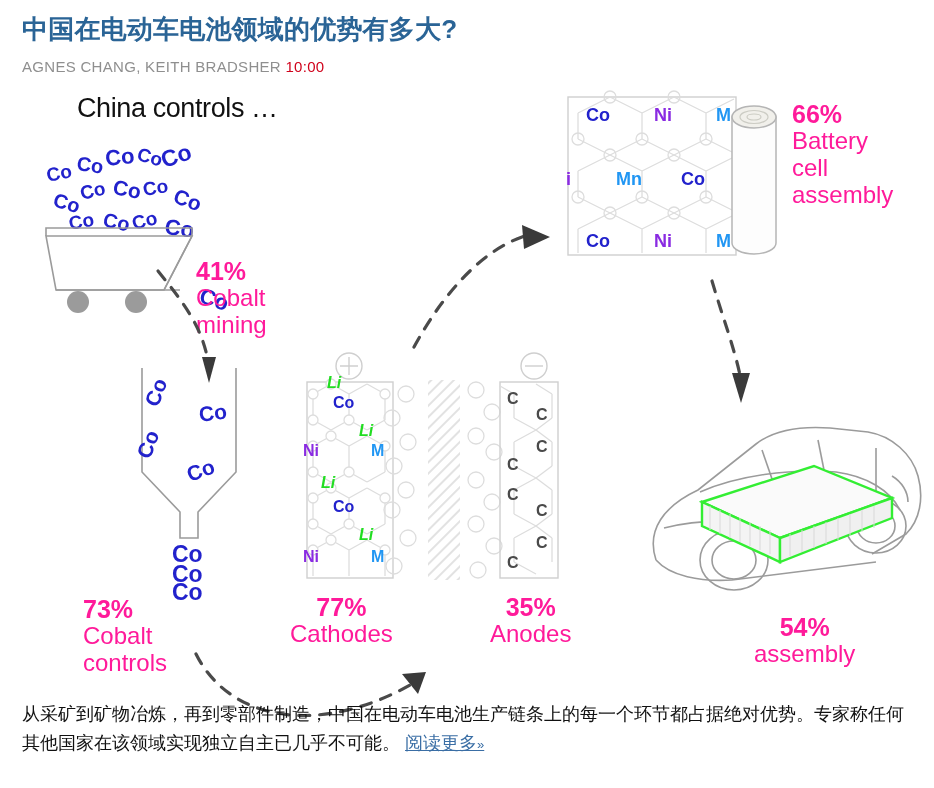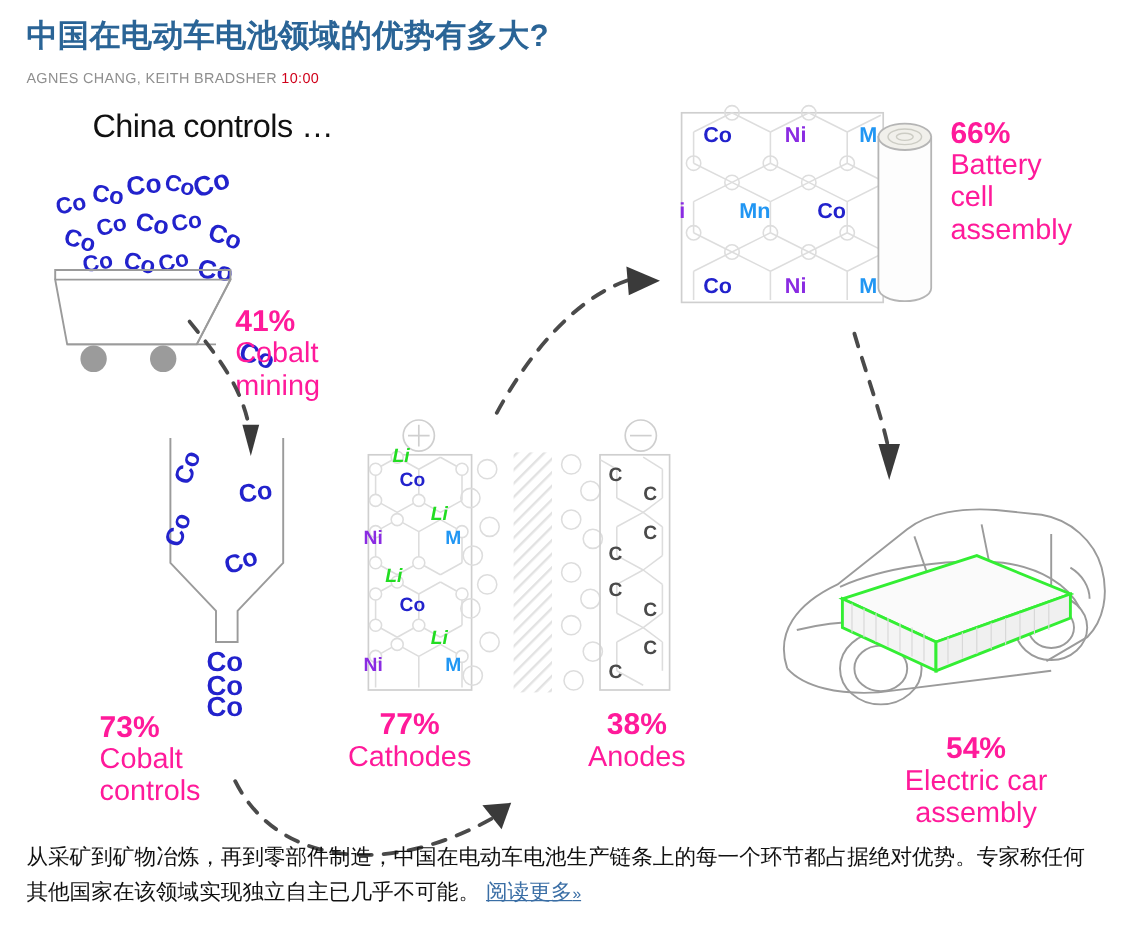--- a/index.html
+++ b/index.html
@@ -11,21 +11,21 @@
   }
   .page { position: relative; width: 934px; height: 744px; background:#fff; }
 
   
   .header { padding: 14px 22px 0 22px; }
   .headline {
     font-size: 26px; font-weight: bold; color: #2a6496;
     letter-spacing: .2px; line-height: 1.2;
   }
   .byline {
-    margin-top: 13px; font-size: 12px; color: #8f8f8f;
+    margin-top: 13px; font-size: 15px; color: #8f8f8f;
     letter-spacing: .3px;
   }
   .byline .time { color: #d0021b; }
 
   
   .graphic { position: relative; width: 934px; height: 570px; background:#fff; }
   .graphic > * { position: absolute; }
 
   .gtitle {
     left: 46px; top: 18px;
@@ -241,21 +241,21 @@
         <text x="9" y="188">C</text>
       </g>
     </svg>
 
     <div class="label" style="left:290px; top:518px; text-align:center;">
       <span class="pct">77%</span>
       <span class="txt">Cathodes</span>
     </div>
 
     <div class="label" style="left:490px; top:518px; text-align:center;">
-      <span class="pct">38%</span>
+      <span class="pct">35%</span>
       <span class="txt">Anodes</span>
     </div>
 
     <svg style="left:190px; top:575px;" width="260" height="100" viewBox="0 0 260 100">
       <path class="dash" d="M6 4 C 40 72, 130 86, 222 34"></path>
       <path class="arrowhead" d="M228 44 L236 22 L212 24 Z"></path>
     </svg>
 
     <svg style="left:400px; top:140px;" width="160" height="140" viewBox="0 0 160 140">
       <path class="dash" d="M14 132 C 40 84, 80 34, 128 20"></path>
@@ -356,21 +356,20 @@
             <path d="M198 108 L198 130"></path>
             <path d="M210 104 L210 126"></path>
           <path d="M222 100 L222 122"></path>
             <path d="M234 96 L234 118"></path>
         </g>
       </g>
     </svg>
 
     <div class="label" style="left:754px; top:538px; text-align:center;">
       <span class="pct">54%</span>
-      <span class="txt">Electric car</span>
       <span class="txt">assembly</span>
     </div>
 
   </div>
 
   <div class="caption">
     <span>从采矿到矿物冶炼，再到零部件制造，中国在电动车电池生产链条上的每一个环节都占据绝对优势。专家称任何其他国家在该领域实现独立自主已几乎不可能。</span>
     <a class="more" href="#"><span>阅读更多</span><span class="chev">»</span></a>
   </div>
 

